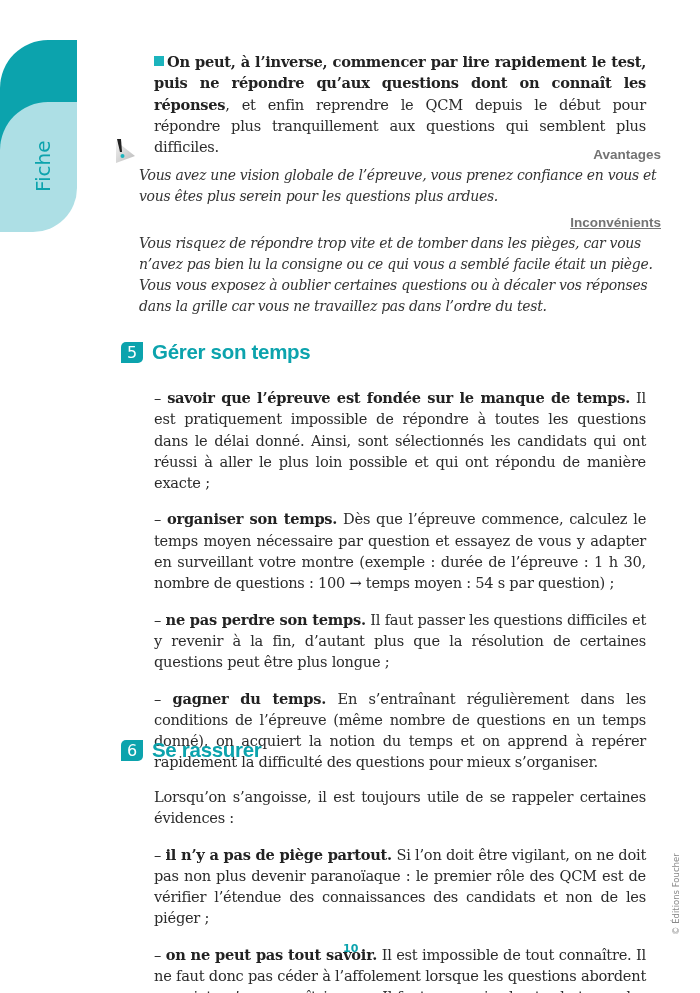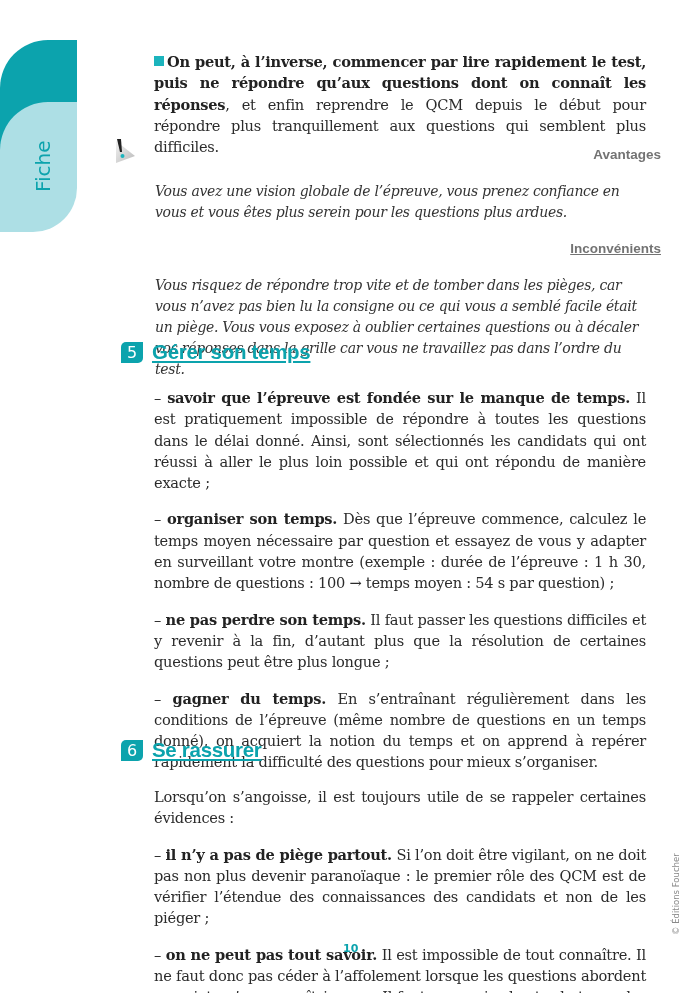--- a/index.html
+++ b/index.html
@@ -15,28 +15,28 @@
   .side-tab .label { position: absolute; left: 31px; top: 152px; transform-origin: 0 0;
         transform: rotate(-90deg); color: #0ca3ad; font-family: "DejaVu Sans", sans-serif;
         font-size: 20px; white-space: nowrap; }
 
   .content { position: absolute; left: 139px; width: 522px; }
   .p { font-size: 14.6px; line-height: 21.3px; margin: 15px; text-align: justify; text-align-last: left; letter-spacing: -0.25px; }
   .p b { font-weight: bold; color: #222; }
   .sq { display: inline-block; width: 10px; height: 10px; background: #1cb4bd; margin-right: 3px; vertical-align: 1px; }
 
   .sub-h { font-family: "Liberation Sans", sans-serif; font-weight: bold; font-size: 13.5px; color: #737373; margin: 0; line-height: 20px; text-align: right; }
-  .it { font-style: italic; font-size: 14px; line-height: 21px; margin: 16px; color: #333; letter-spacing: -0.3px; }
+  .it { font-style: italic; font-size: 14px; line-height: 21px; margin: 0; color: #333; letter-spacing: -0.3px; }
 
   .warn-icon { position: absolute; left: 113px; top: 139px; width: 24px; height: 24px; }
 
   .sec-h { position: absolute; left: 121px; display: flex; align-items: center; }
   .sec-num { width: 22px; height: 21px; background: #0ca3ad; color: #fff; border-radius: 5px 0 5px 0;
         font-family: "DejaVu Sans", sans-serif; font-size: 16px; display: flex; align-items: center; justify-content: center; }
-  .sec-title { margin-left: 9px; color: #0ca3ad; font-family: "Liberation Sans", sans-serif; font-weight: bold; font-size: 20.5px; letter-spacing: -0.3px; text-decoration: underline; }
+  .sec-title { margin-left: 9px; color: #0ca3ad; font-family: "Liberation Sans", sans-serif; font-weight: bold; font-size: 20.5px; letter-spacing: -0.3px; }
 
   .page-num { position: absolute; left: 343px; top: 942px; color: #0ca3ad; font-family: "DejaVu Sans", sans-serif; font-size: 11px; font-weight: bold; }
   .copyright { position: absolute; left: 671px; top: 935px; transform-origin: 0 0; transform: rotate(-90deg);
         font-family: "DejaVu Sans", sans-serif; font-size: 8.5px; color: #8a8a8a; white-space: nowrap; }
 </style>
 </head>
 <body>
 
 <div class="side-tab">
   <div class="dark"></div>

